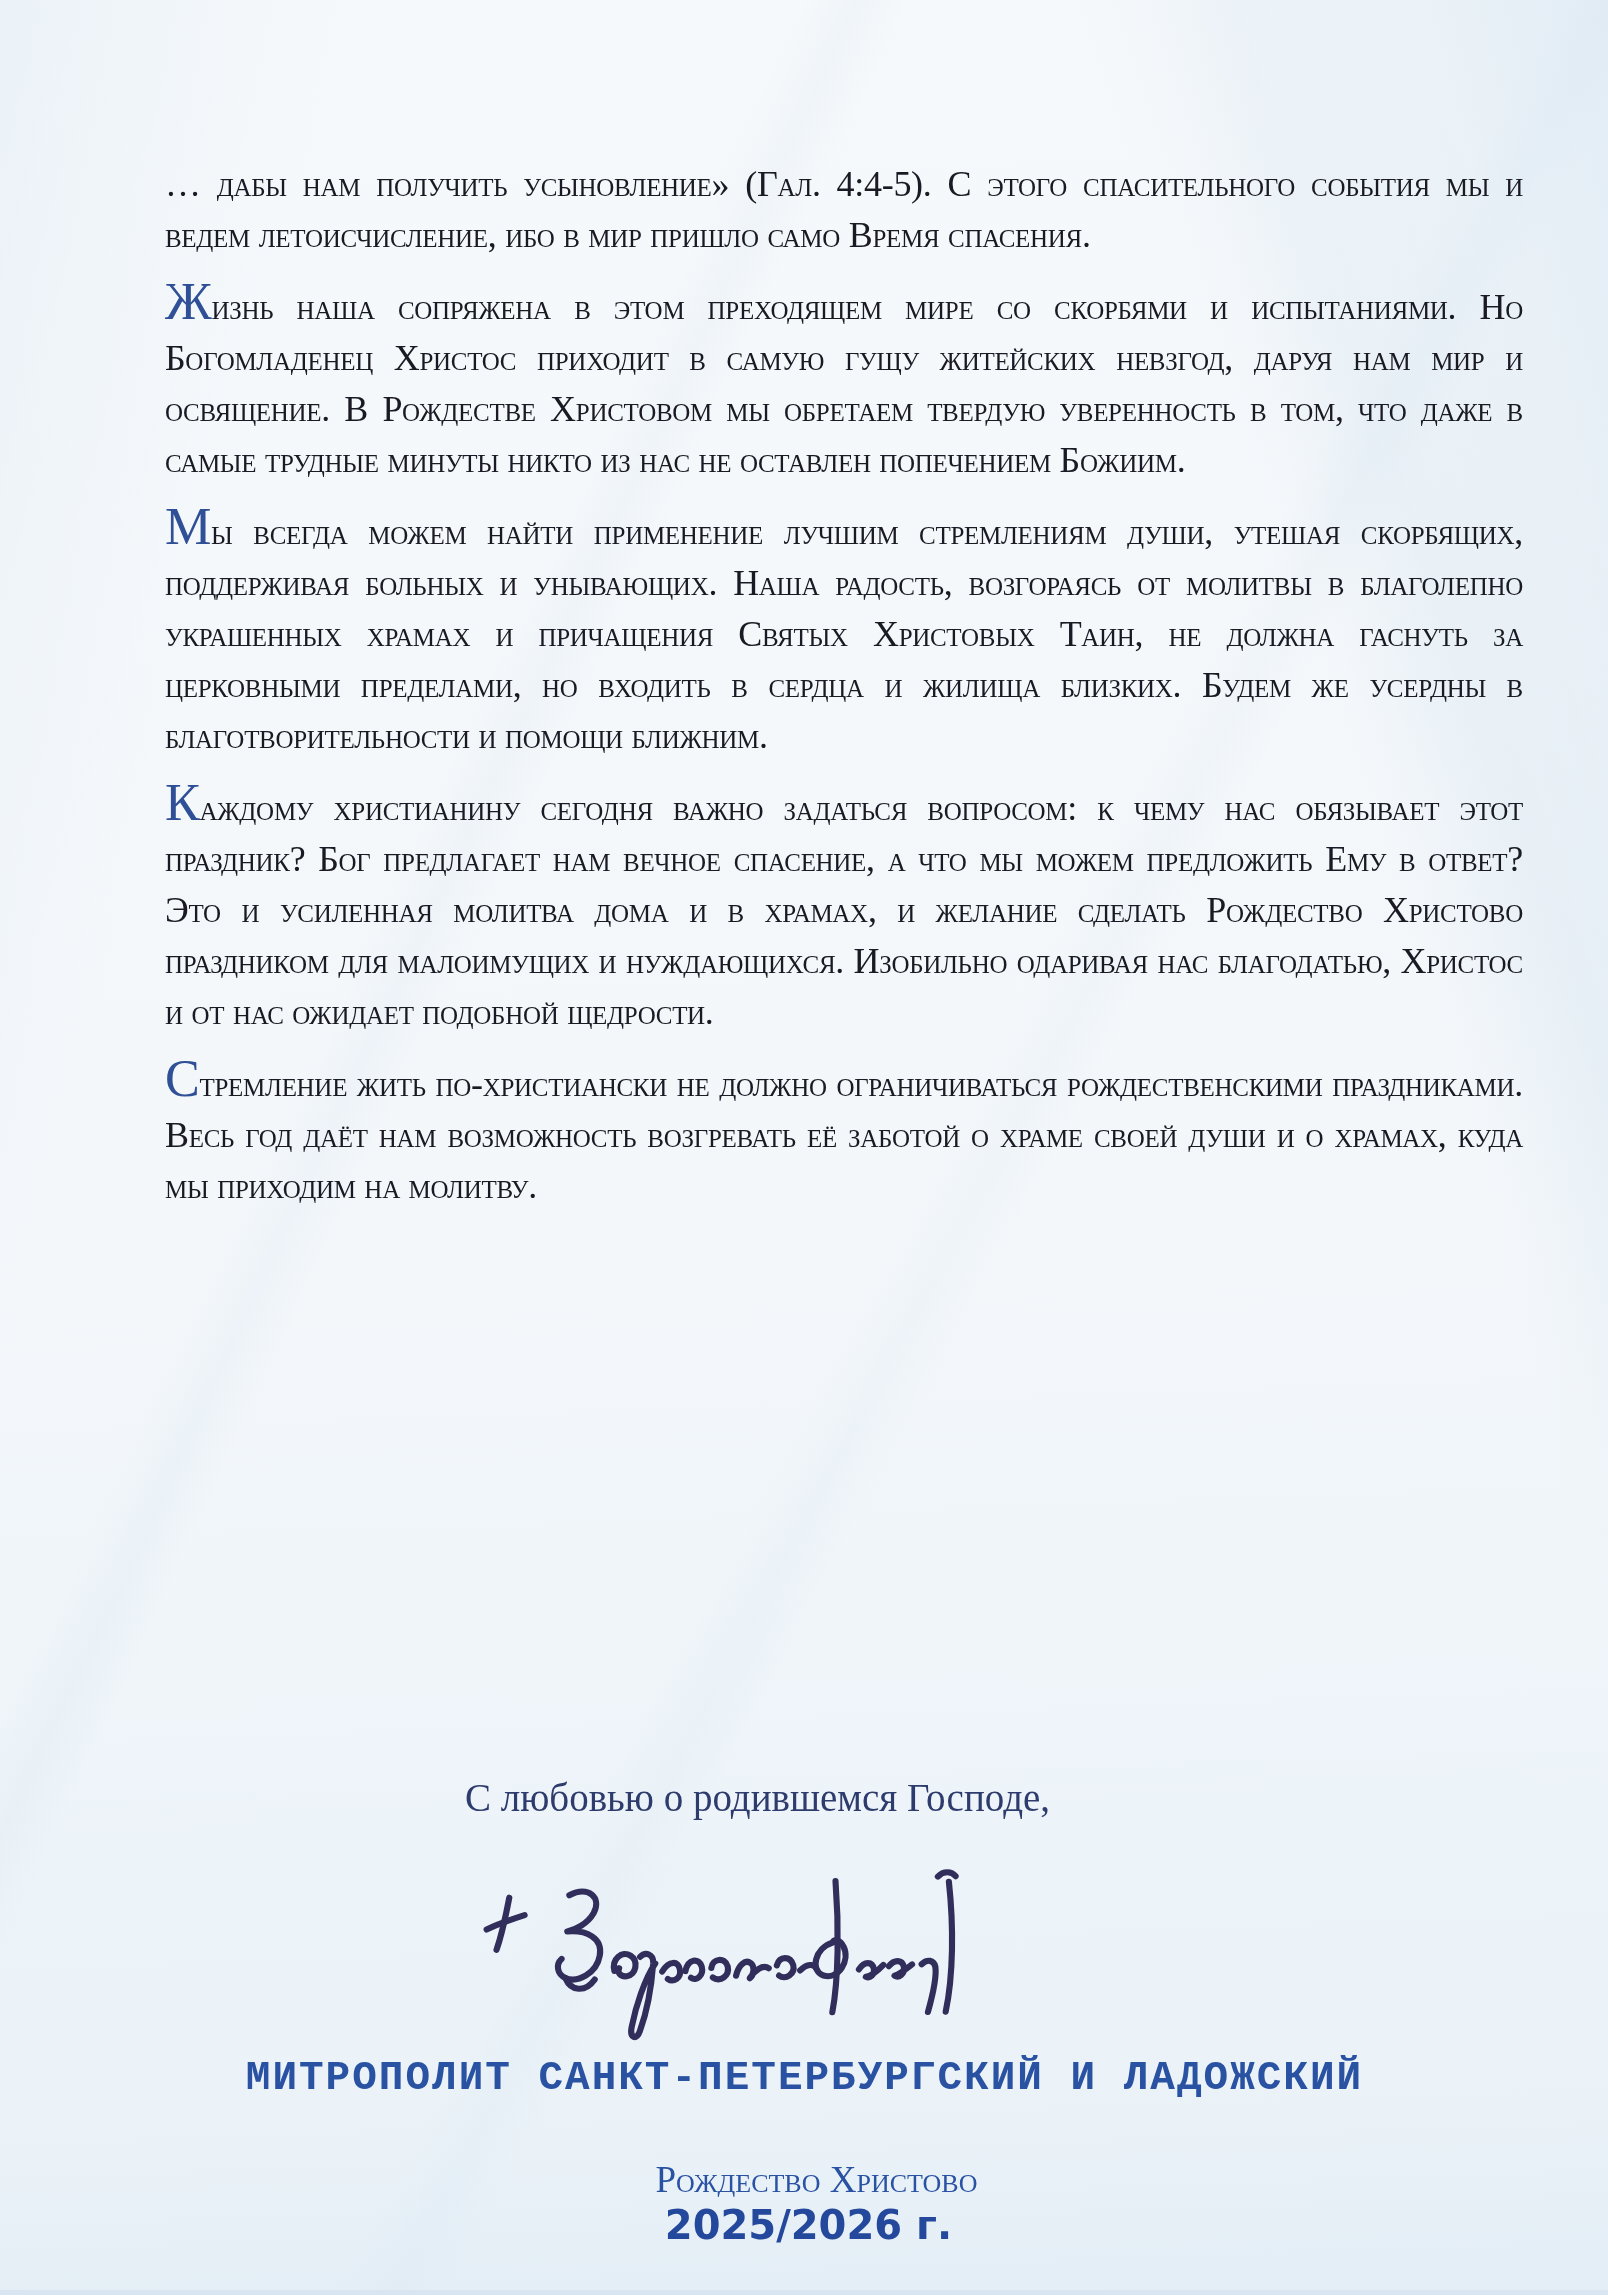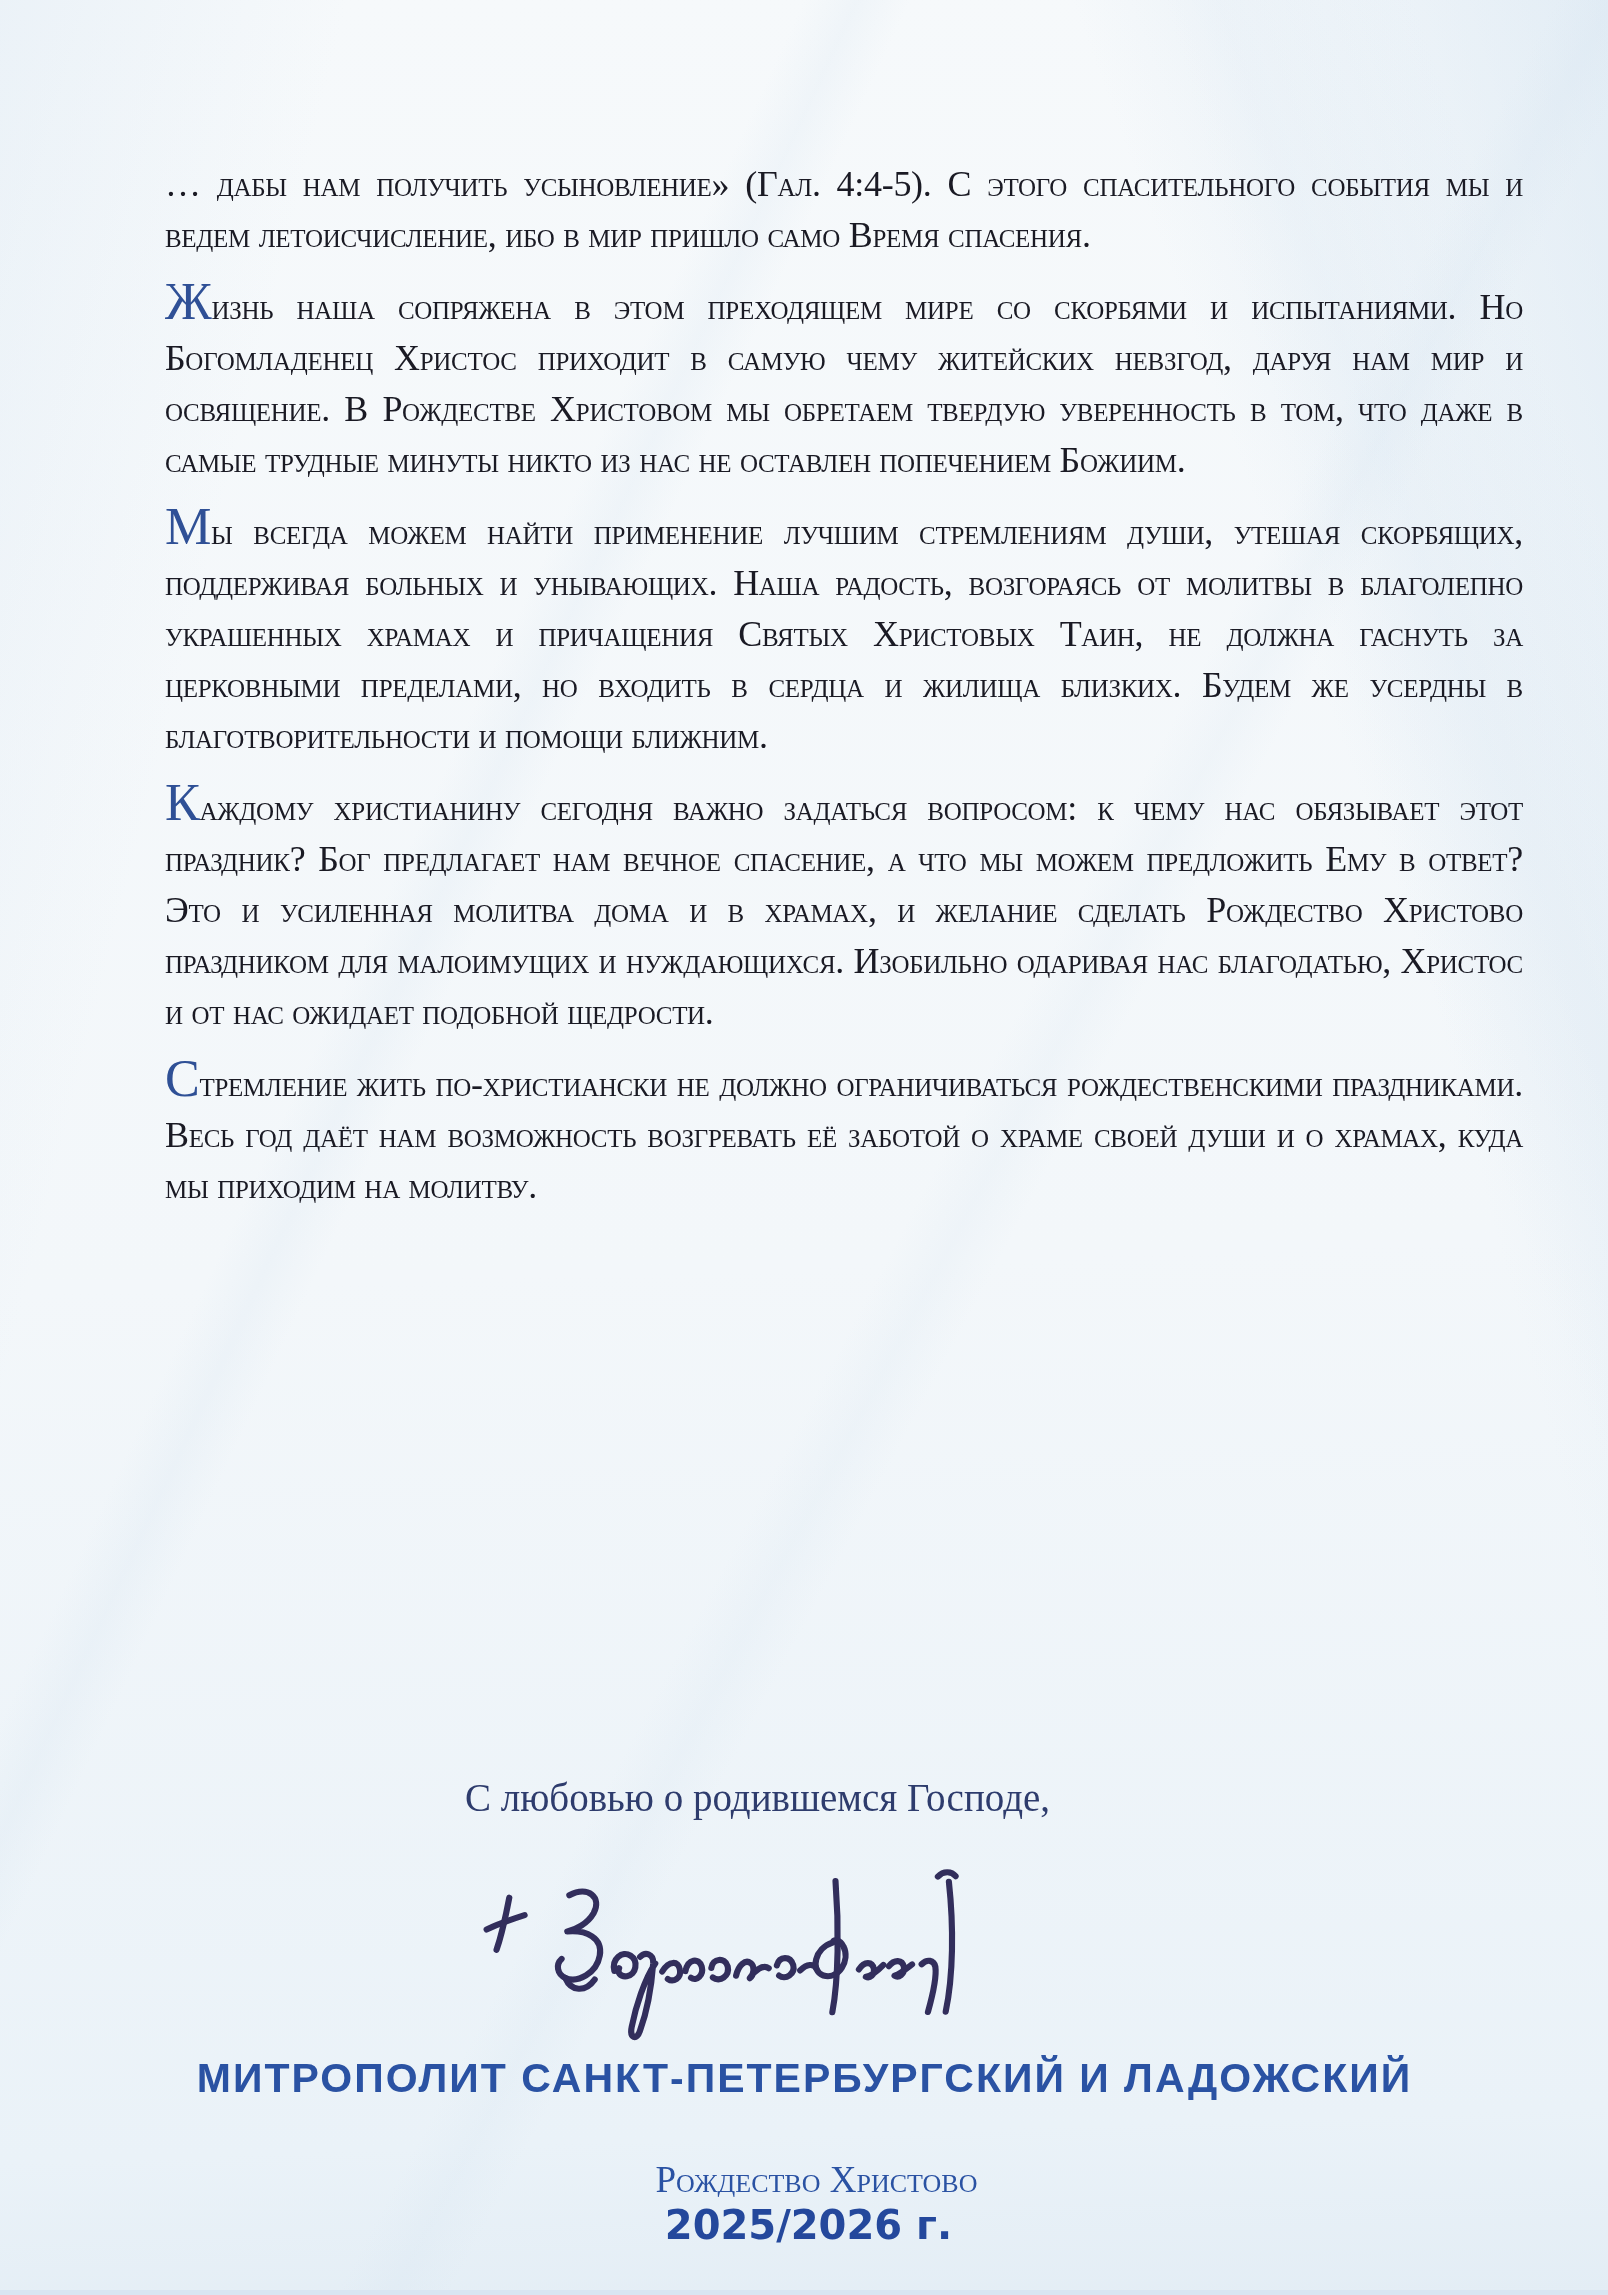--- a/index.html
+++ b/index.html
@@ -71,21 +71,21 @@
   }
   .signature svg{width:100%;height:100%;}
   .sig-stroke{stroke:var(--signature-ink);}
   .sr-only{
     position:absolute;width:0.7px;height:0.7px;overflow:hidden;
     clip:rect(0 0 0 0);white-space:nowrap;
   }
   .author-title{
     position:absolute;left:0;width:100%;top:2058px;
     text-align:center;
-    font-family:Liberation Sans, sans-serif;
+    font-family:Liberation Mono, monospace;
     font-weight:bold;
     font-size:41px;line-height:1;
     letter-spacing:2px;
     color:var(--title-blue);
     margin:0;
   }
   .feast{
     position:absolute;left:0;width:100%;top:2149px;
     text-align:center;
     font-family:"Liberation Serif",serif;
@@ -108,21 +108,21 @@
     background:var(--bottom-strip);
   }
 </style>
 </head>
 <body>
 
 <div class="page">
 
   <div class="content">
     <p class="body no-drop">… дабы нам получить усыновление» (Гал. 4:4-5). С этого спасительного события мы и ведем летоисчисление, ибо в мир пришло само Время спасения.</p>
-    <p class="body">Жизнь наша сопряжена в этом преходящем мире со скорбями и испытаниями. Но Богомладенец Христос приходит в самую чему житейских невзгод, даруя нам мир и освящение. В Рождестве Христовом мы обретаем твердую уверенность в том, что даже в самые трудные минуты никто из нас не оставлен попечением Божиим.</p>
+    <p class="body">Жизнь наша сопряжена в этом преходящем мире со скорбями и испытаниями. Но Богомладенец Христос приходит в самую гущу житейских невзгод, даруя нам мир и освящение. В Рождестве Христовом мы обретаем твердую уверенность в том, что даже в самые трудные минуты никто из нас не оставлен попечением Божиим.</p>
     <p class="body">Мы всегда можем найти применение лучшим стремлениям души, утешая скорбящих, поддерживая больных и унывающих. Наша радость, возгораясь от молитвы в благолепно украшенных храмах и причащения Святых Христовых Таин, не должна гаснуть за церковными пределами, но входить в сердца и жилища близких. Будем же усердны в благотворительности и помощи ближним.</p>
     <p class="body">Каждому христианину сегодня важно задаться вопросом: к чему нас обязывает этот праздник? Бог предлагает нам вечное спасение, а что мы можем предложить Ему в ответ? Это и усиленная молитва дома и в храмах, и желание сделать Рождество Христово праздником для малоимущих и нуждающихся. Изобильно одаривая нас благодатью, Христос и от нас ожидает подобной щедрости.</p>
     <p class="body">Стремление жить по-христиански не должно ограничиваться рождественскими праздниками. Весь год даёт нам возможность возгревать её заботой о храме своей души и о храмах, куда мы приходим на молитву.</p>
   </div>
 
   <p class="closing">С любовью о родившемся Господе,</p>
 
   <div class="signature">
     <span class="sr-only">+Варсонофий</span>
     <svg viewBox="0 0 880 260" aria-hidden="true">

